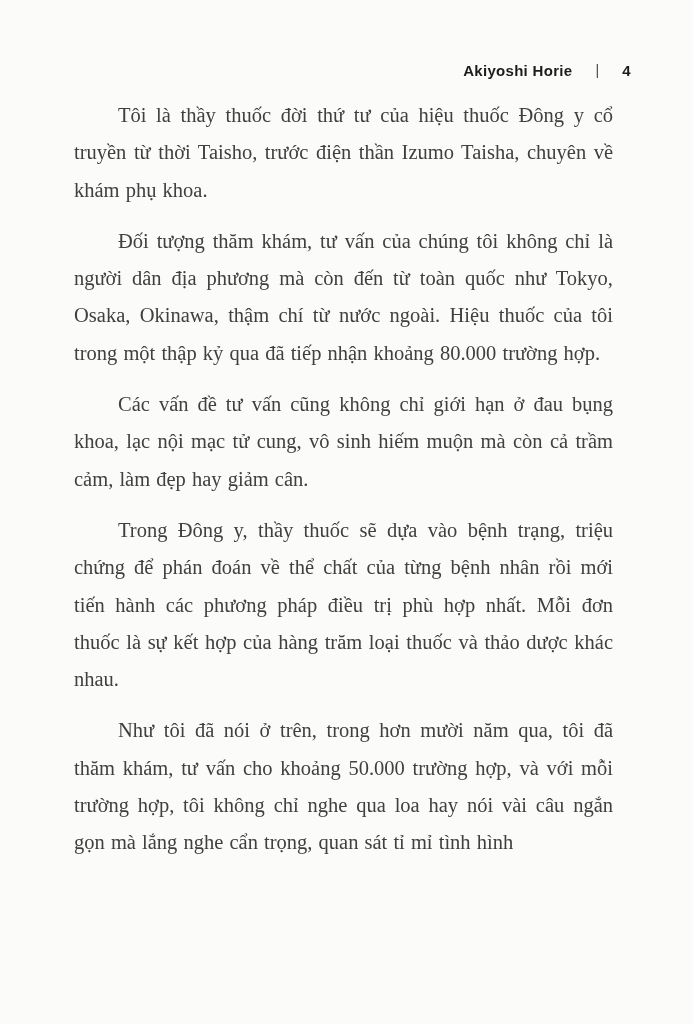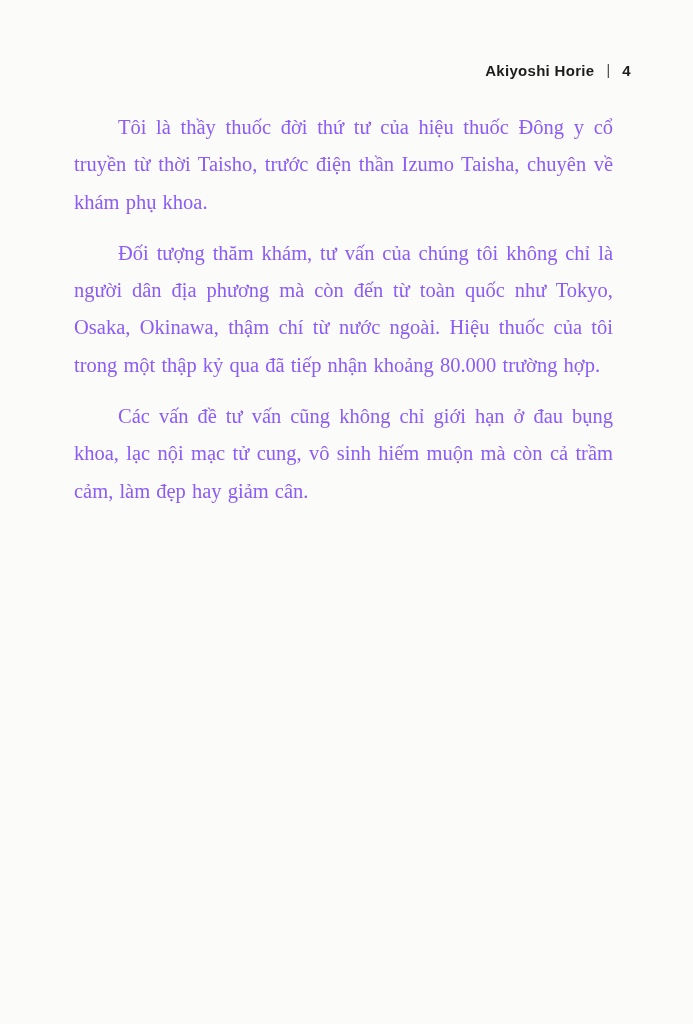--- a/index.html
+++ b/index.html
@@ -18,58 +18,60 @@
   .page {
     box-sizing: border-box;
     width: 693px;
     height: 1024px;
     padding: 62px 62px 40px 74px;
   }
   .running-header {
     display: flex;
     justify-content: flex-end;
     align-items: flex-end;
-    gap: 12px;
+    gap: 23px;
     font-family: "Liberation Sans", sans-serif;
     font-size: 15px;
     font-weight: 700;
     color: #1c1c1c;
-    margin-bottom: 30px;
+    margin-bottom: 18px;
     letter-spacing: 0.3px;
   }
   .running-header .sep {
     font-weight: 400;
     color: #444;
     font-size: 14px;
     position: relative;
     top: -1px;
   }
   .body-text p {
     margin: 0 18px 14px 0;
     font-size: 20.5px;
     line-height: 1.82;
     text-align: justify;
     text-indent: 44px;
     word-spacing: 1px;
-    color: #8b5cf6;
+    color: #404040;
   }
   .body-text p:last-child {
     margin-bottom: 0;
   }
 </style>
 </head>
 <body>
 
 <div class="page">
 
   <div class="running-header">
     <span>Akiyoshi Horie</span>
     <span class="sep">|</span>
     <span>4</span>
   </div>
 
   <div class="body-text">
     <p>Tôi là thầy thuốc đời thứ tư của hiệu thuốc Đông y cổ truyền từ thời Taisho, trước điện thần Izumo Taisha, chuyên về khám phụ khoa.</p>
     <p>Đối tượng thăm khám, tư vấn của chúng tôi không chỉ là người dân địa phương mà còn đến từ toàn quốc như Tokyo, Osaka, Okinawa, thậm chí từ nước ngoài. Hiệu thuốc của tôi trong một thập kỷ qua đã tiếp nhận khoảng 80.000 trường hợp.</p>
     <p>Các vấn đề tư vấn cũng không chỉ giới hạn ở đau bụng khoa, lạc nội mạc tử cung, vô sinh hiếm muộn mà còn cả trầm cảm, làm đẹp hay giảm cân.</p>
+    <p>Trong Đông y, thầy thuốc sẽ dựa vào bệnh trạng, triệu chứng để phán đoán về thể chất của từng bệnh nhân rồi mới tiến hành các phương pháp điều trị phù hợp nhất. Mỗi đơn thuốc là sự kết hợp của hàng trăm loại thuốc và thảo dược khác nhau.</p>
+    <p>Như tôi đã nói ở trên, trong hơn mười năm qua, tôi đã thăm khám, tư vấn cho khoảng 50.000 trường hợp, và với mỗi trường hợp, tôi không chỉ nghe qua loa hay nói vài câu ngắn gọn mà lắng nghe cẩn trọng, quan sát tỉ mỉ tình hình</p>
   </div>
 
 </div>
 
 </body></html>

